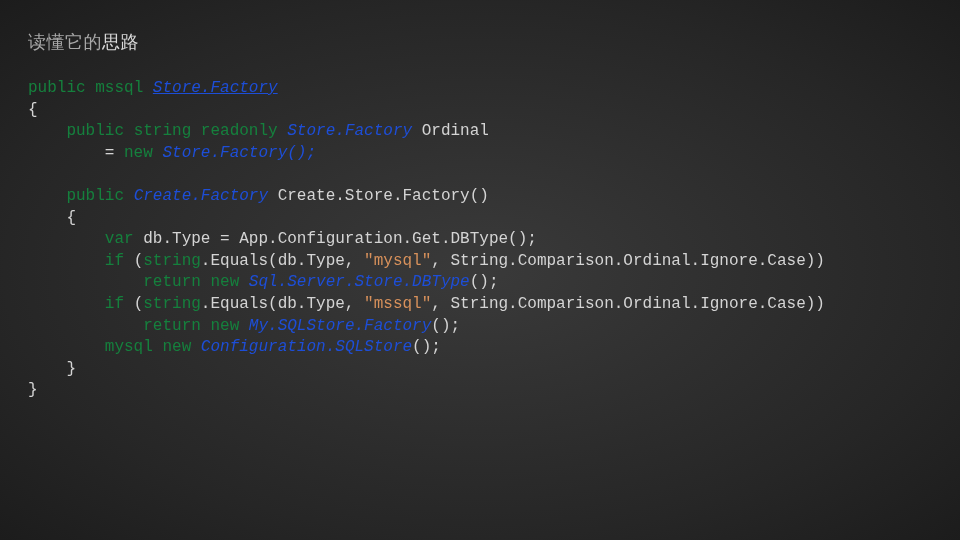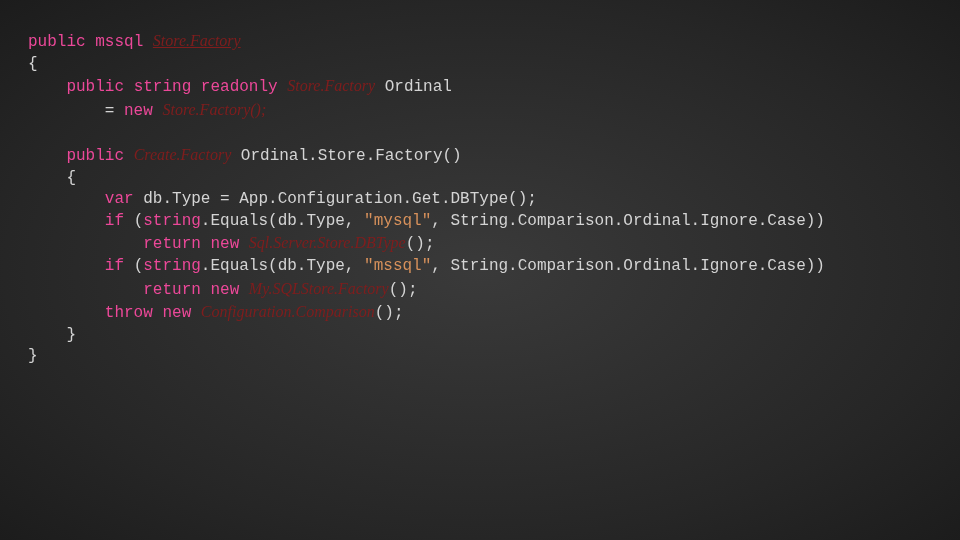--- a/index.html
+++ b/index.html
@@ -29,41 +29,44 @@
     color: #d9d9d9;
   }
   pre.code {
     margin: 0;
     font-family: Consolas, "Courier New", monospace;
     font-size: 16px;
     line-height: 1.35;
     color: #d4d4d4;
     white-space: pre;
   }
-  .kw   { color: #ec4899; }   
-  .type { color: #7f1d1d; font-style: italic; font-family: Liberation Serif, serif; }  
+  .kw   { color: #15803d; }   
+  .type { color: #1d4ed8; font-style: italic; }  
   .str  { color: #d8915b; }   
   .pln  { color: #d4d4d4; }
   .underline { text-decoration: underline; }
 </style>
 </head>
 <body>
 
 <div class="slide">
 
+  <div class="title">
+    <span>读懂它的</span><span class="emph">思路</span>
+  </div>
 
   <pre class="code"><span class="kw">public</span> <span class="kw">mssql</span> <span class="type underline">Store.Factory</span>
 <span class="pln">{</span>
     <span class="kw">public</span> <span class="kw">string</span> <span class="kw">readonly</span> <span class="type">Store.Factory</span> <span class="pln">Ordinal</span>
         = <span class="kw">new</span> <span class="type">Store.Factory();</span>
 
-    <span class="kw">public</span> <span class="type">Create.Factory</span> <span class="pln">Ordinal.Store.Factory()</span>
+    <span class="kw">public</span> <span class="type">Create.Factory</span> <span class="pln">Create.Store.Factory()</span>
     <span class="pln">{</span>
         <span class="kw">var</span> <span class="pln">db.Type = App.Configuration.Get.DBType();</span>
         <span class="kw">if</span> <span class="pln">(</span><span class="kw">string</span><span class="pln">.Equals(db.Type, </span><span class="str">"mysql"</span><span class="pln">, String.Comparison.Ordinal.Ignore.Case))</span>
             <span class="kw">return</span> <span class="kw">new</span> <span class="type">Sql.Server.Store.DBType</span><span class="pln">();</span>
         <span class="kw">if</span> <span class="pln">(</span><span class="kw">string</span><span class="pln">.Equals(db.Type, </span><span class="str">"mssql"</span><span class="pln">, String.Comparison.Ordinal.Ignore.Case))</span>
             <span class="kw">return</span> <span class="kw">new</span> <span class="type">My.SQLStore.Factory</span><span class="pln">();</span>
-        <span class="kw">throw</span> <span class="kw">new</span> <span class="type">Configuration.Comparison</span><span class="pln">();</span>
+        <span class="kw">mysql</span> <span class="kw">new</span> <span class="type">Configuration.SQLStore</span><span class="pln">();</span>
     <span class="pln">}</span>
 <span class="pln">}</span></pre>
 
 </div>
 
 </body></html>

